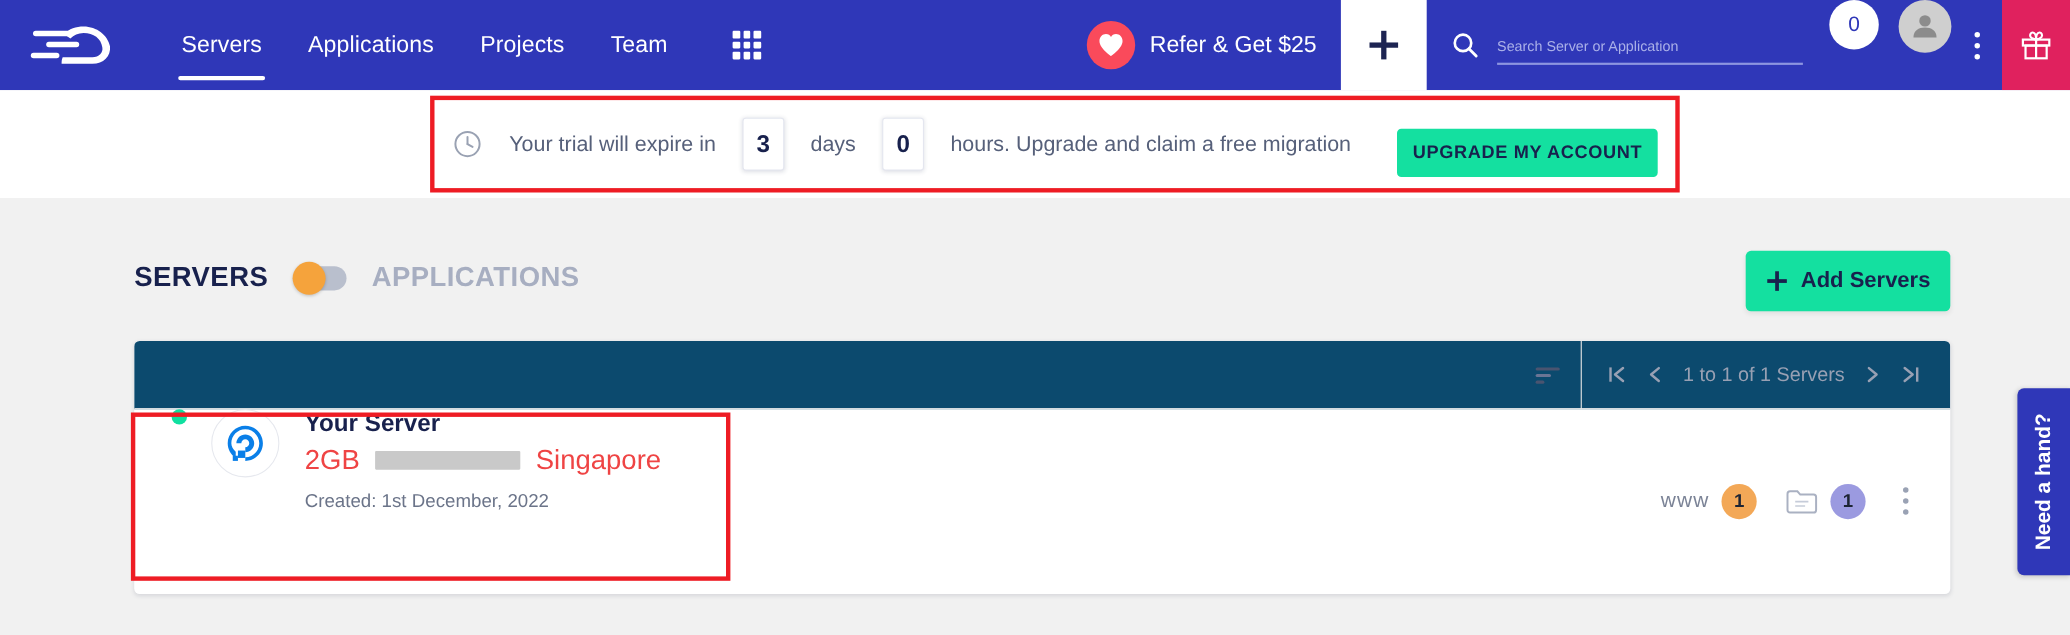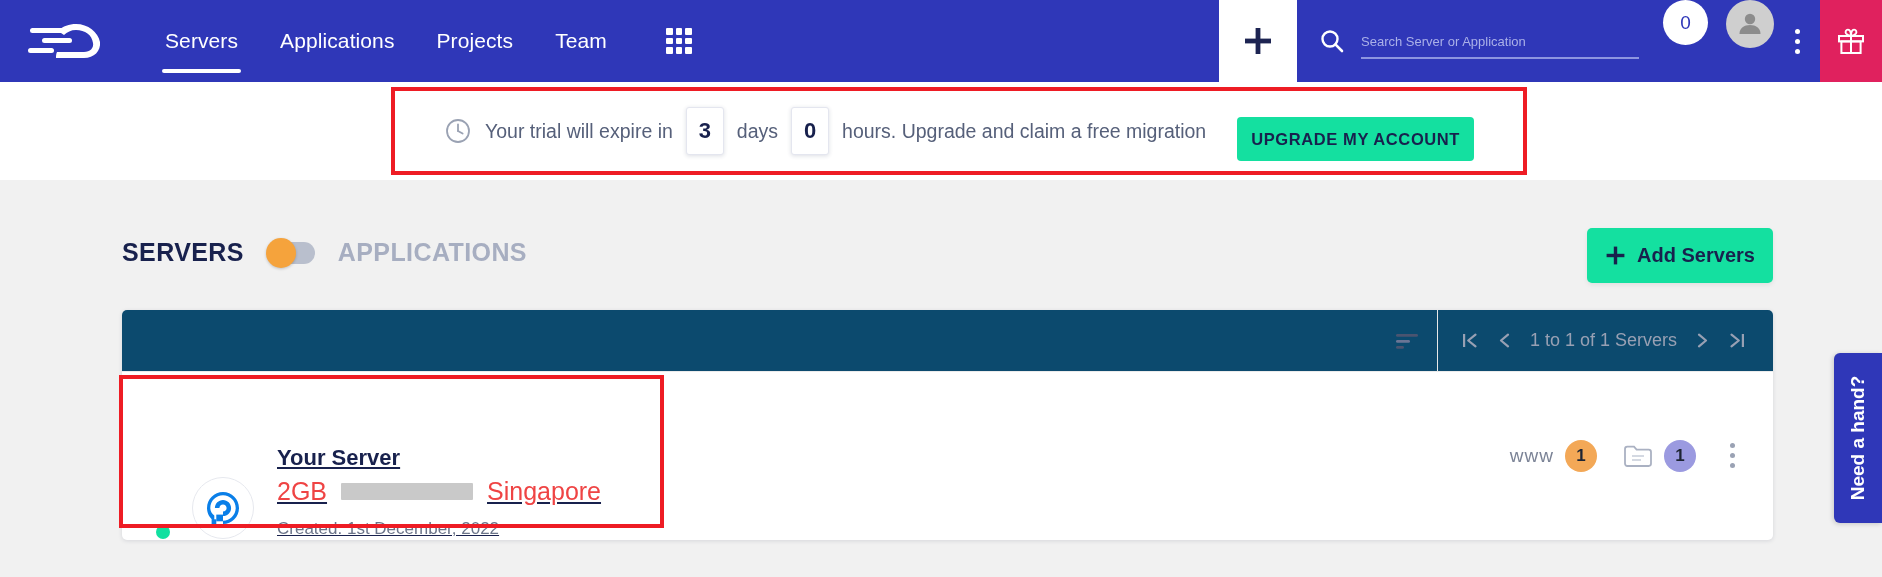--- a/index.html
+++ b/index.html
@@ -101,21 +101,21 @@
   
   .banner-strip {
     position:absolute; left:0; top:82px; width:1882px; height:98px;
     background:#ffffff;
   }
   .banner-outline {
     position:absolute; left:391px; top:87px; width:1136px; height:88px;
     border:4px solid #ee1c24; background:#ffffff;
     display:flex; align-items:center; justify-content:center; gap:0;
   }
-  .banner-inner { display:flex; align-items:center; gap:13px; }
+  .banner-inner { display:flex; align-items:center; gap:24px; }
   .clock-icon { flex:0 0 auto; display:flex; align-items:center; }
   .banner-text { font-size:19.5px; color:#56607a; white-space:nowrap; }
   .num-chip {
     min-width:38px; height:48px; padding:0 8px; background:#ffffff;
     border:1px solid #e4e6ef; border-radius:3px;
     box-shadow:0 1px 4px rgba(40,50,90,.16);
     display:flex; align-items:center; justify-content:center;
     font-size:22px; font-weight:bold; color:#18214d;
   }
   .upgrade-btn {
@@ -175,23 +175,22 @@
   }
   .sort-btn {
     width:58px; height:62px; display:flex; align-items:center; justify-content:center;
     cursor:pointer; border-right:1px solid #e8e8e8; margin-right:22px;
   }
   .pager { display:flex; align-items:center; gap:17px; }
   .pg-icon { cursor:pointer; display:flex; align-items:center; }
   .pg-text { font-size:18px; color:#98a0b3; white-space:nowrap; }
 
   .server-row {
-    height:167px; display:flex; align-items:flex-end; position:relative;
+    height:167px; display:flex; align-items:flex-start; position:relative;
     padding-left:34px;
-    text-decoration:underline;
   }
   .status-dot { width:14px; height:14px; border-radius:50%; background:#10e0a0; flex:0 0 auto; }
   .provider-logo {
     width:62px; height:62px; border-radius:50%; border:1px solid #e6e8ee;
     background:#fff; margin-left:22px; display:flex; align-items:center;
     justify-content:center; flex:0 0 auto;
   }
   .srv-info { margin-left:23px; display:flex; flex-direction:column; gap:6px; }
   .srv-name { font-size:22px; font-weight:bold; color:#18214d; }
   .srv-meta { display:flex; align-items:center; gap:14px; font-size:25px; color:#ef4444; }
@@ -272,20 +271,28 @@
         <i></i>
         <i></i>
         <i></i>
         <i></i>
         <i></i>
     </div>
   </div>
 
   <div class="nav-spacer"></div>
 
+  <div class="refer">
+    <div class="heart-circle">
+      <svg width="24" height="22" viewBox="0 0 24 22">
+        <path d="M12 21 C12 21 1.5 14 1.5 7.3 C1.5 3.6 4.3 1 7.4 1 C9.6 1 11.2 2.2 12 3.6 C12.8 2.2 14.4 1 16.6 1 C19.7 1 22.5 3.6 22.5 7.3 C22.5 14 12 21 12 21 Z" fill="#ffffff"></path>
+      </svg>
+    </div>
+    <span>Refer &amp; Get $25</span>
+  </div>
 
   <div class="plus-btn">
     <svg width="34" height="34" viewBox="0 0 34 34">
       <rect x="14.6" y="4" width="4.8" height="26" fill="#1d2452"></rect>
       <rect x="4" y="14.6" width="26" height="4.8" fill="#1d2452"></rect>
     </svg>
   </div>
 
   <div class="search-box">
     <svg width="26" height="26" viewBox="0 0 26 26">

